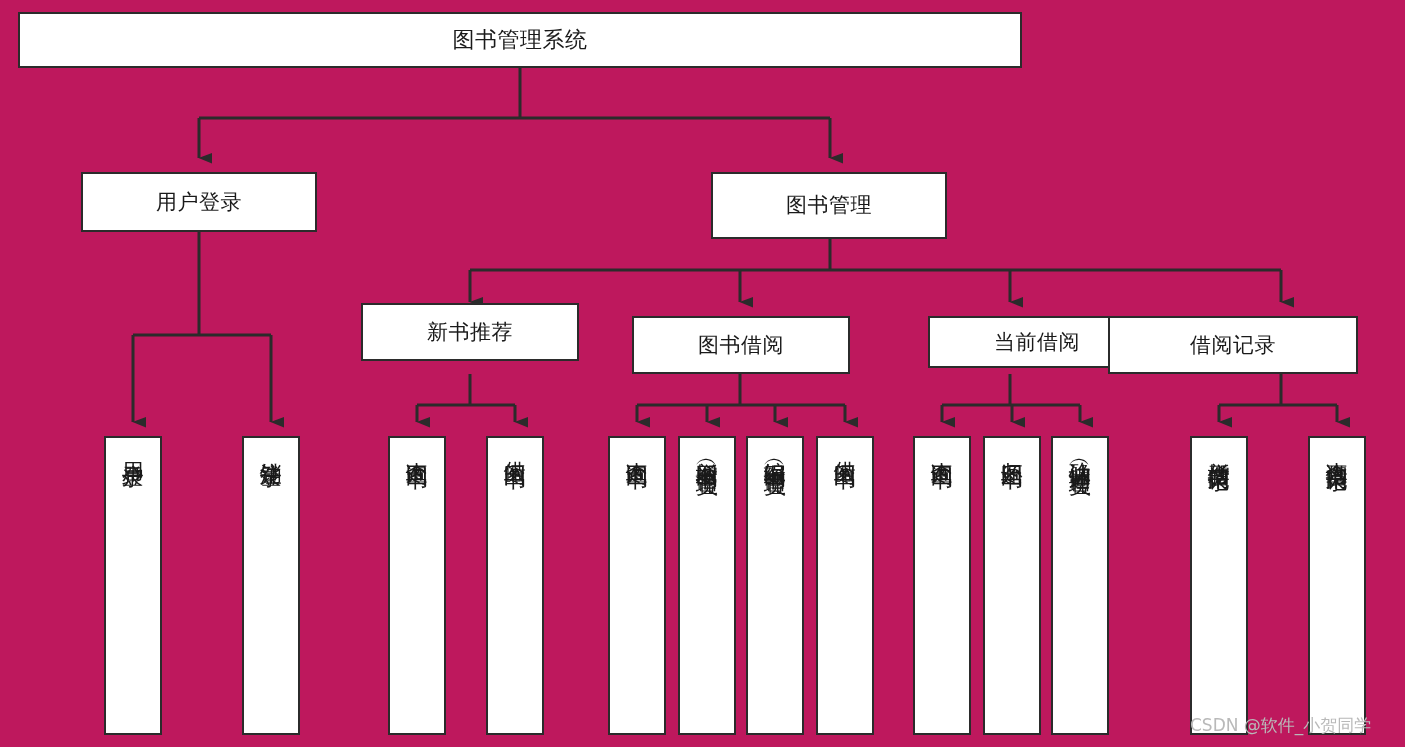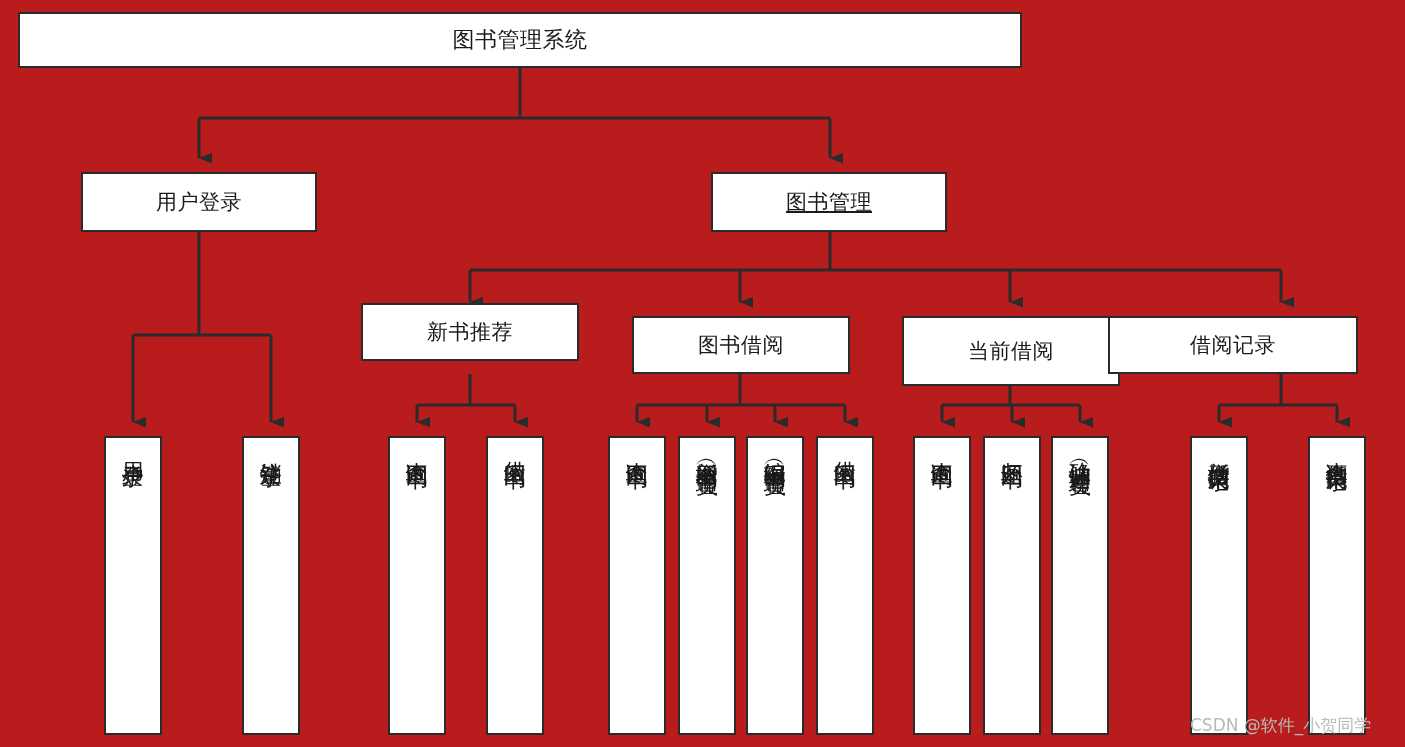--- a/index.html
+++ b/index.html
@@ -5,21 +5,21 @@
 <style>
   html, body {
     margin: 0;
     padding: 0;
     background: #ffffff;
   }
   #canvas {
     position: relative;
     width: 1405px;
     height: 747px;
-    background: #b91c1c;
+    background: #be185d;
     font-family: "DejaVu Sans", "Liberation Sans", sans-serif;
     overflow: hidden;
   }
   svg.wires {
     position: absolute;
     left: 0;
     top: 0;
     width: 1405px;
     height: 747px;
     pointer-events: none;
@@ -125,31 +125,31 @@
     </g>
   </svg>
 
   <div class="node h root" style="left: 18px; top: 12px; width: 1004px; height: 56px;">
     <span class="label">图书管理系统</span>
   </div>
 
   <div class="node h" style="left: 81px; top: 172px; width: 236px; height: 60px;">
     <span class="label">用户登录</span>
   </div>
-  <div class="node h" style="left: 711px; top: 172px; width: 236px; height: 60px; text-decoration: underline;">
+  <div class="node h" style="left: 711px; top: 172px; width: 236px; height: 67px;">
     <span class="label">图书管理</span>
   </div>
 
   <div class="node h" style="left: 361px; top: 303px; width: 218px; height: 58px;">
     <span class="label">新书推荐</span>
   </div>
   <div class="node h" style="left: 632px; top: 316px; width: 218px; height: 58px;">
     <span class="label">图书借阅</span>
   </div>
-  <div class="node h" style="left: 902px; top: 316px; width: 218px; height: 70px;">
+  <div class="node h" style="left: 928px; top: 316px; width: 218px; height: 52px;">
     <span class="label">当前借阅</span>
   </div>
   <div class="node h" style="left: 1108px; top: 316px; width: 250px; height: 58px;">
     <span class="label">借阅记录</span>
   </div>
 
   <div class="node v" style="left: 104px; top: 436px; width: 58px; height: 299px;">
     <span class="label">用户登录</span>
   </div>
   <div class="node v" style="left: 242px; top: 436px; width: 58px; height: 299px;">

